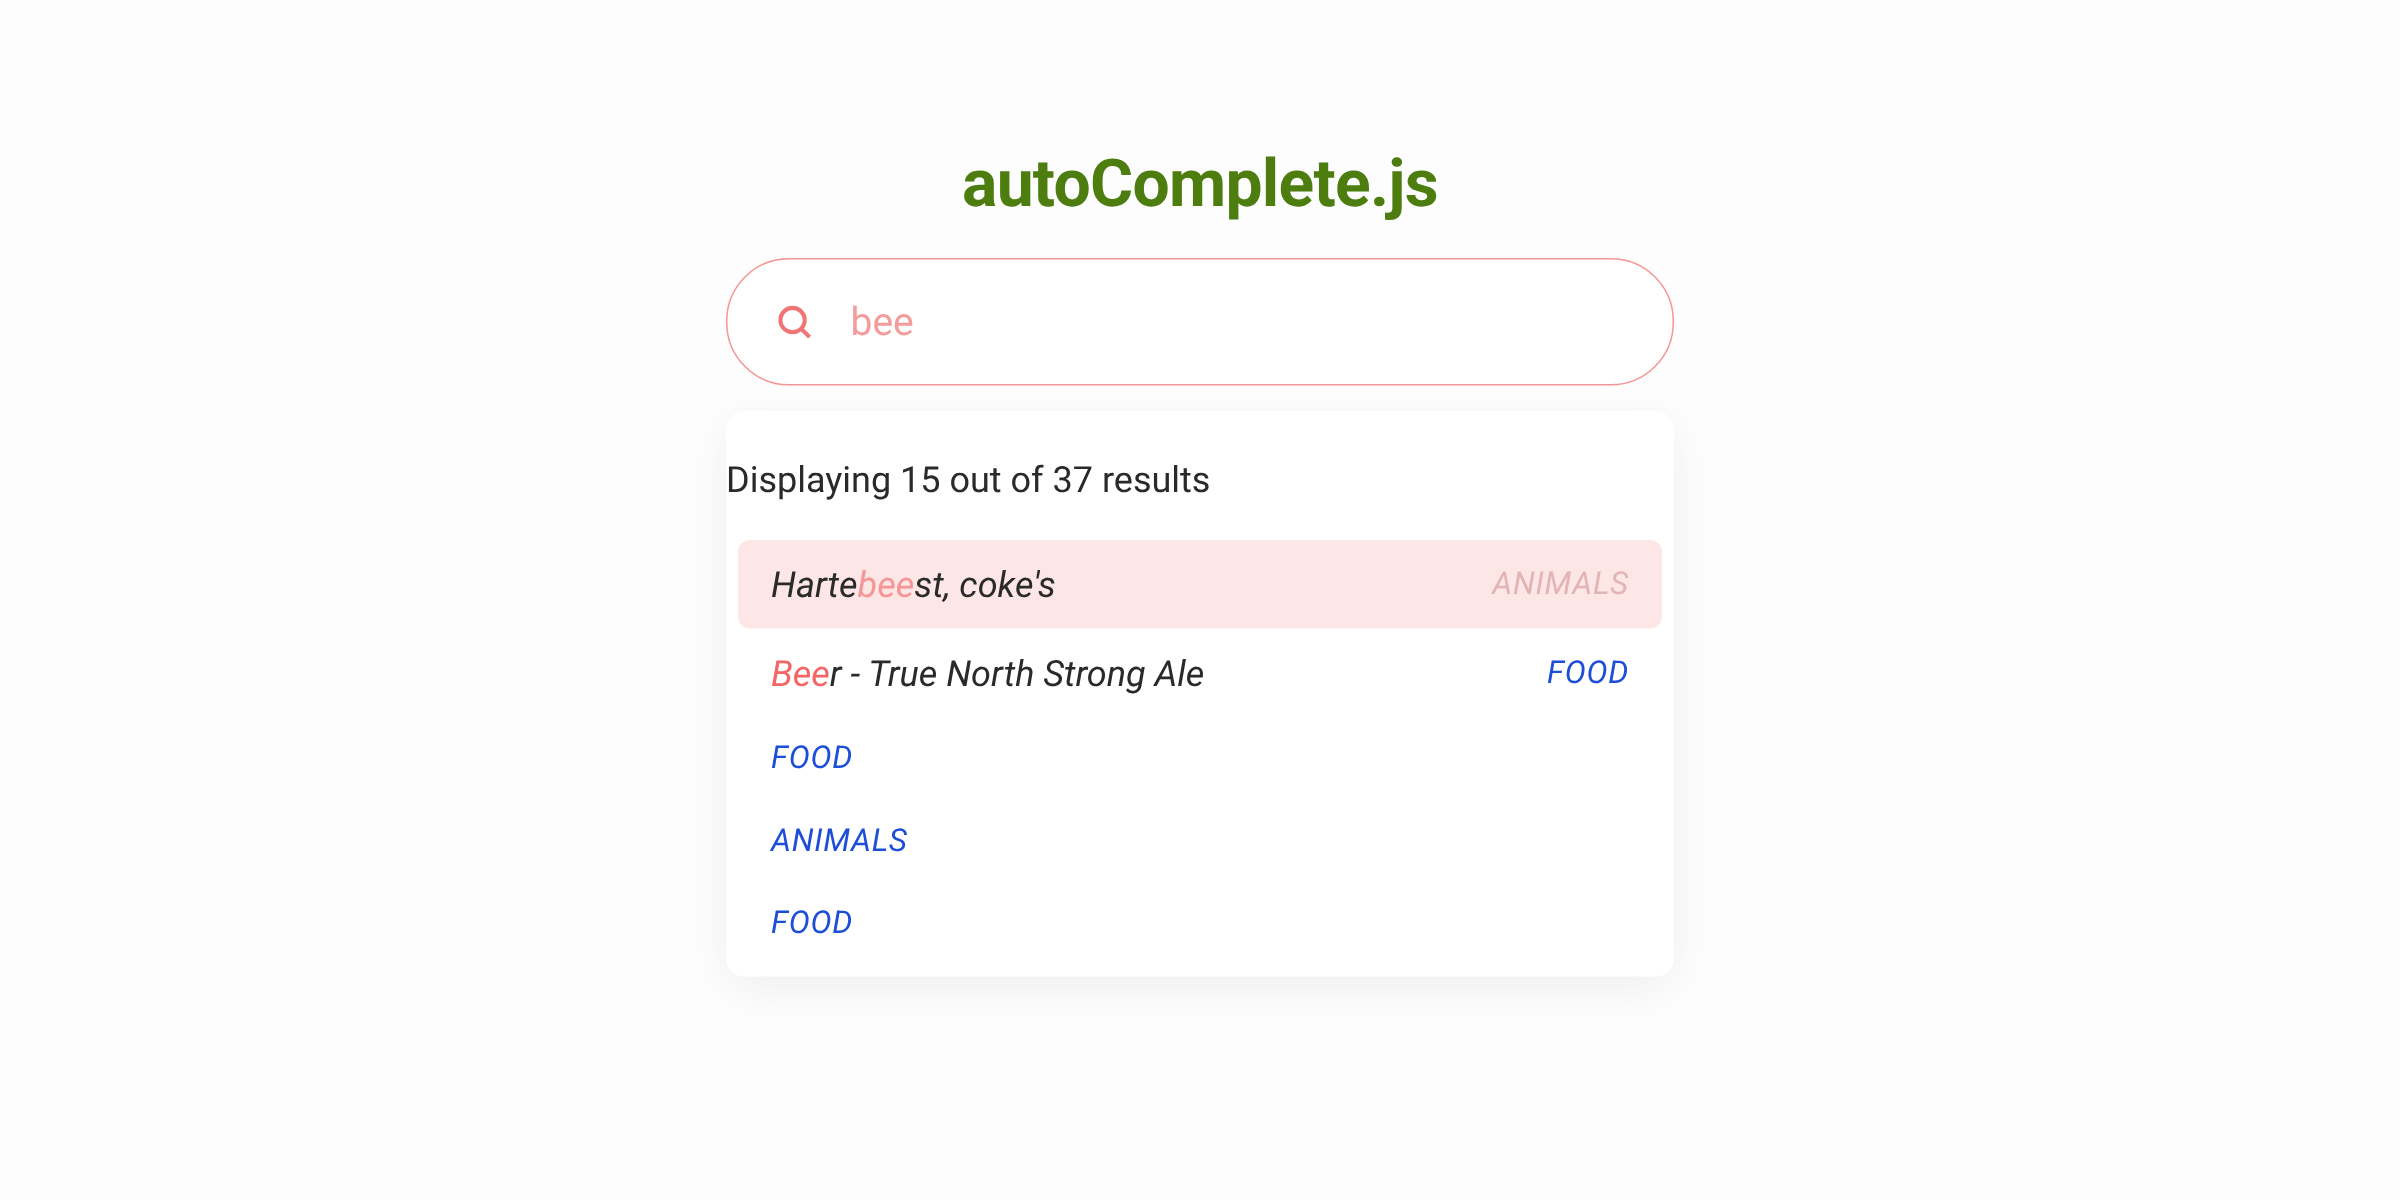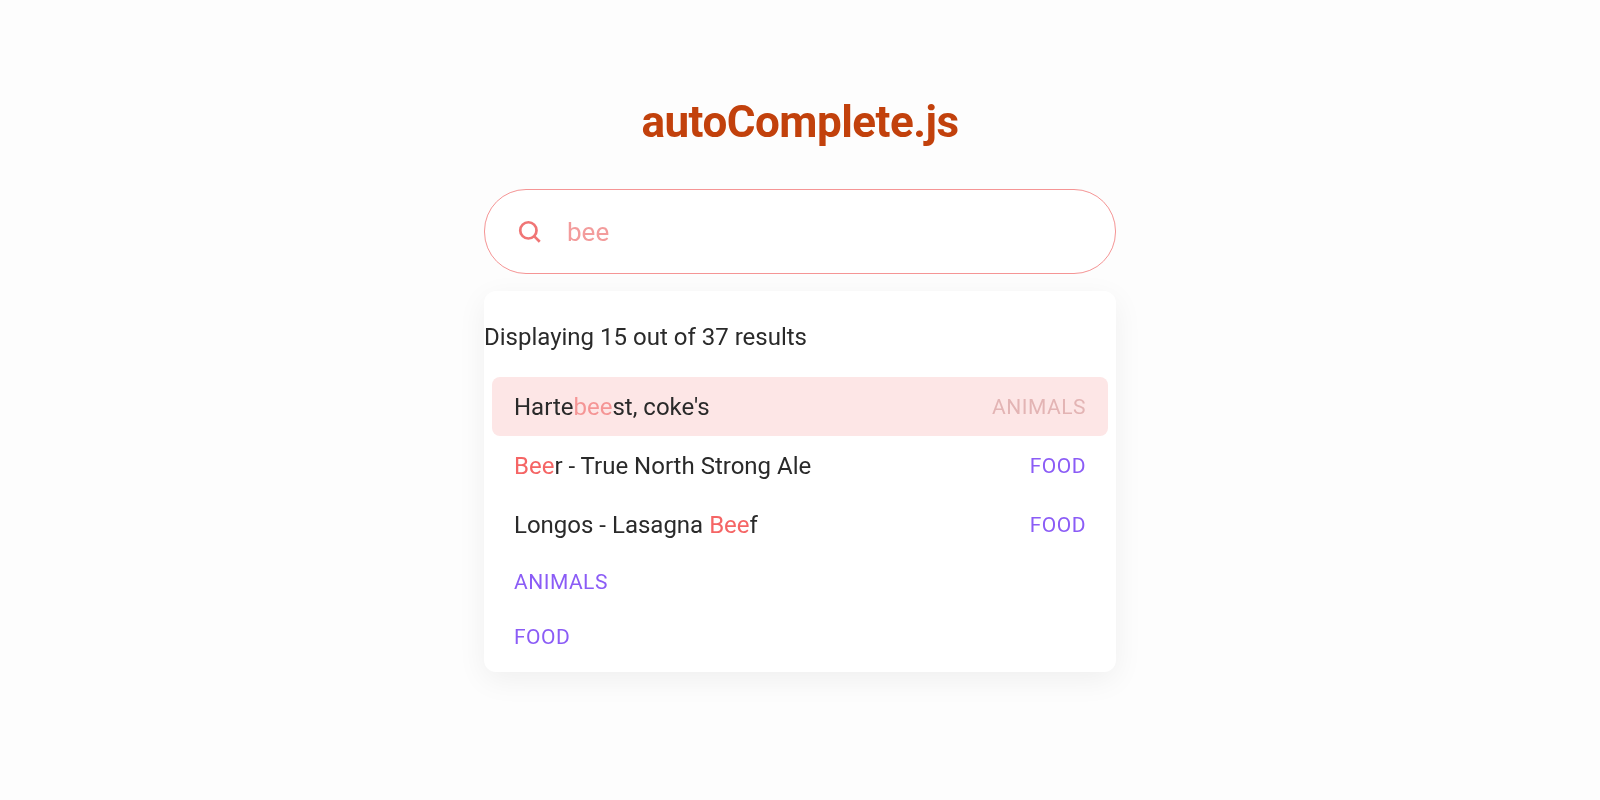--- a/index.html
+++ b/index.html
@@ -15,23 +15,23 @@
       height: 800px;
       display: flex;
       flex-direction: column;
       align-items: center;
       padding-top: 96px;
     }
     
     .title {
       font-size: 44px;
       font-weight: 700;
-      color: #c2410c;
+      color: #4d7c0f;
       letter-spacing: -0.5px;
-      margin-bottom: 41px;
+      margin-bottom: 24px;
     }
     
     .search-container {
       width: 632px;
       position: relative;
     }
     
     .search-box {
       width: 100%;
       height: 85px;
@@ -92,20 +92,21 @@
     
     .result-item {
       display: flex;
       align-items: center;
       justify-content: space-between;
       padding: 15.5px 22px;
       margin: 0 8px;
       border-radius: 8px;
       cursor: pointer;
       font-size: 24px;
+      font-style: italic;
     }
     
     .result-item.highlighted {
       background: #fde6e6;
     }
     
     .result-text {
       color: #2a2a2a;
       font-weight: 400;
     }
@@ -113,21 +114,21 @@
     .result-text .match {
       color: #f56565;
       font-weight: 400;
     }
     
     .result-item.highlighted .result-text .match {
       color: #f59595;
     }
     
     .result-category {
-      color: #8b5cf6;
+      color: #1d4ed8;
       font-size: 21px;
       font-weight: 400;
       letter-spacing: 0.5px;
     }
     
     .result-item.highlighted .result-category {
       color: #e3b4b4;
     }
   </style>
 </head>
@@ -153,21 +154,20 @@
     <div id="results-list">
         <div class="result-item highlighted">
           <span class="result-text"><span>Harte</span><span class="match">bee</span><span>st, coke's</span></span>
           <span class="result-category">ANIMALS</span>
         </div>
         <div class="result-item">
           <span class="result-text"><span></span><span class="match">Bee</span><span>r - True North Strong Ale</span></span>
           <span class="result-category">FOOD</span>
         </div>
         <div class="result-item">
-          <span class="result-text"><span>Longos - Lasagna </span><span class="match">Bee</span><span>f</span></span>
           <span class="result-category">FOOD</span>
         </div>
         <div class="result-item">
           <span class="result-category">ANIMALS</span>
         </div>
         <div class="result-item">
           <span class="result-category">FOOD</span>
         </div>
       </div>
   </div>

